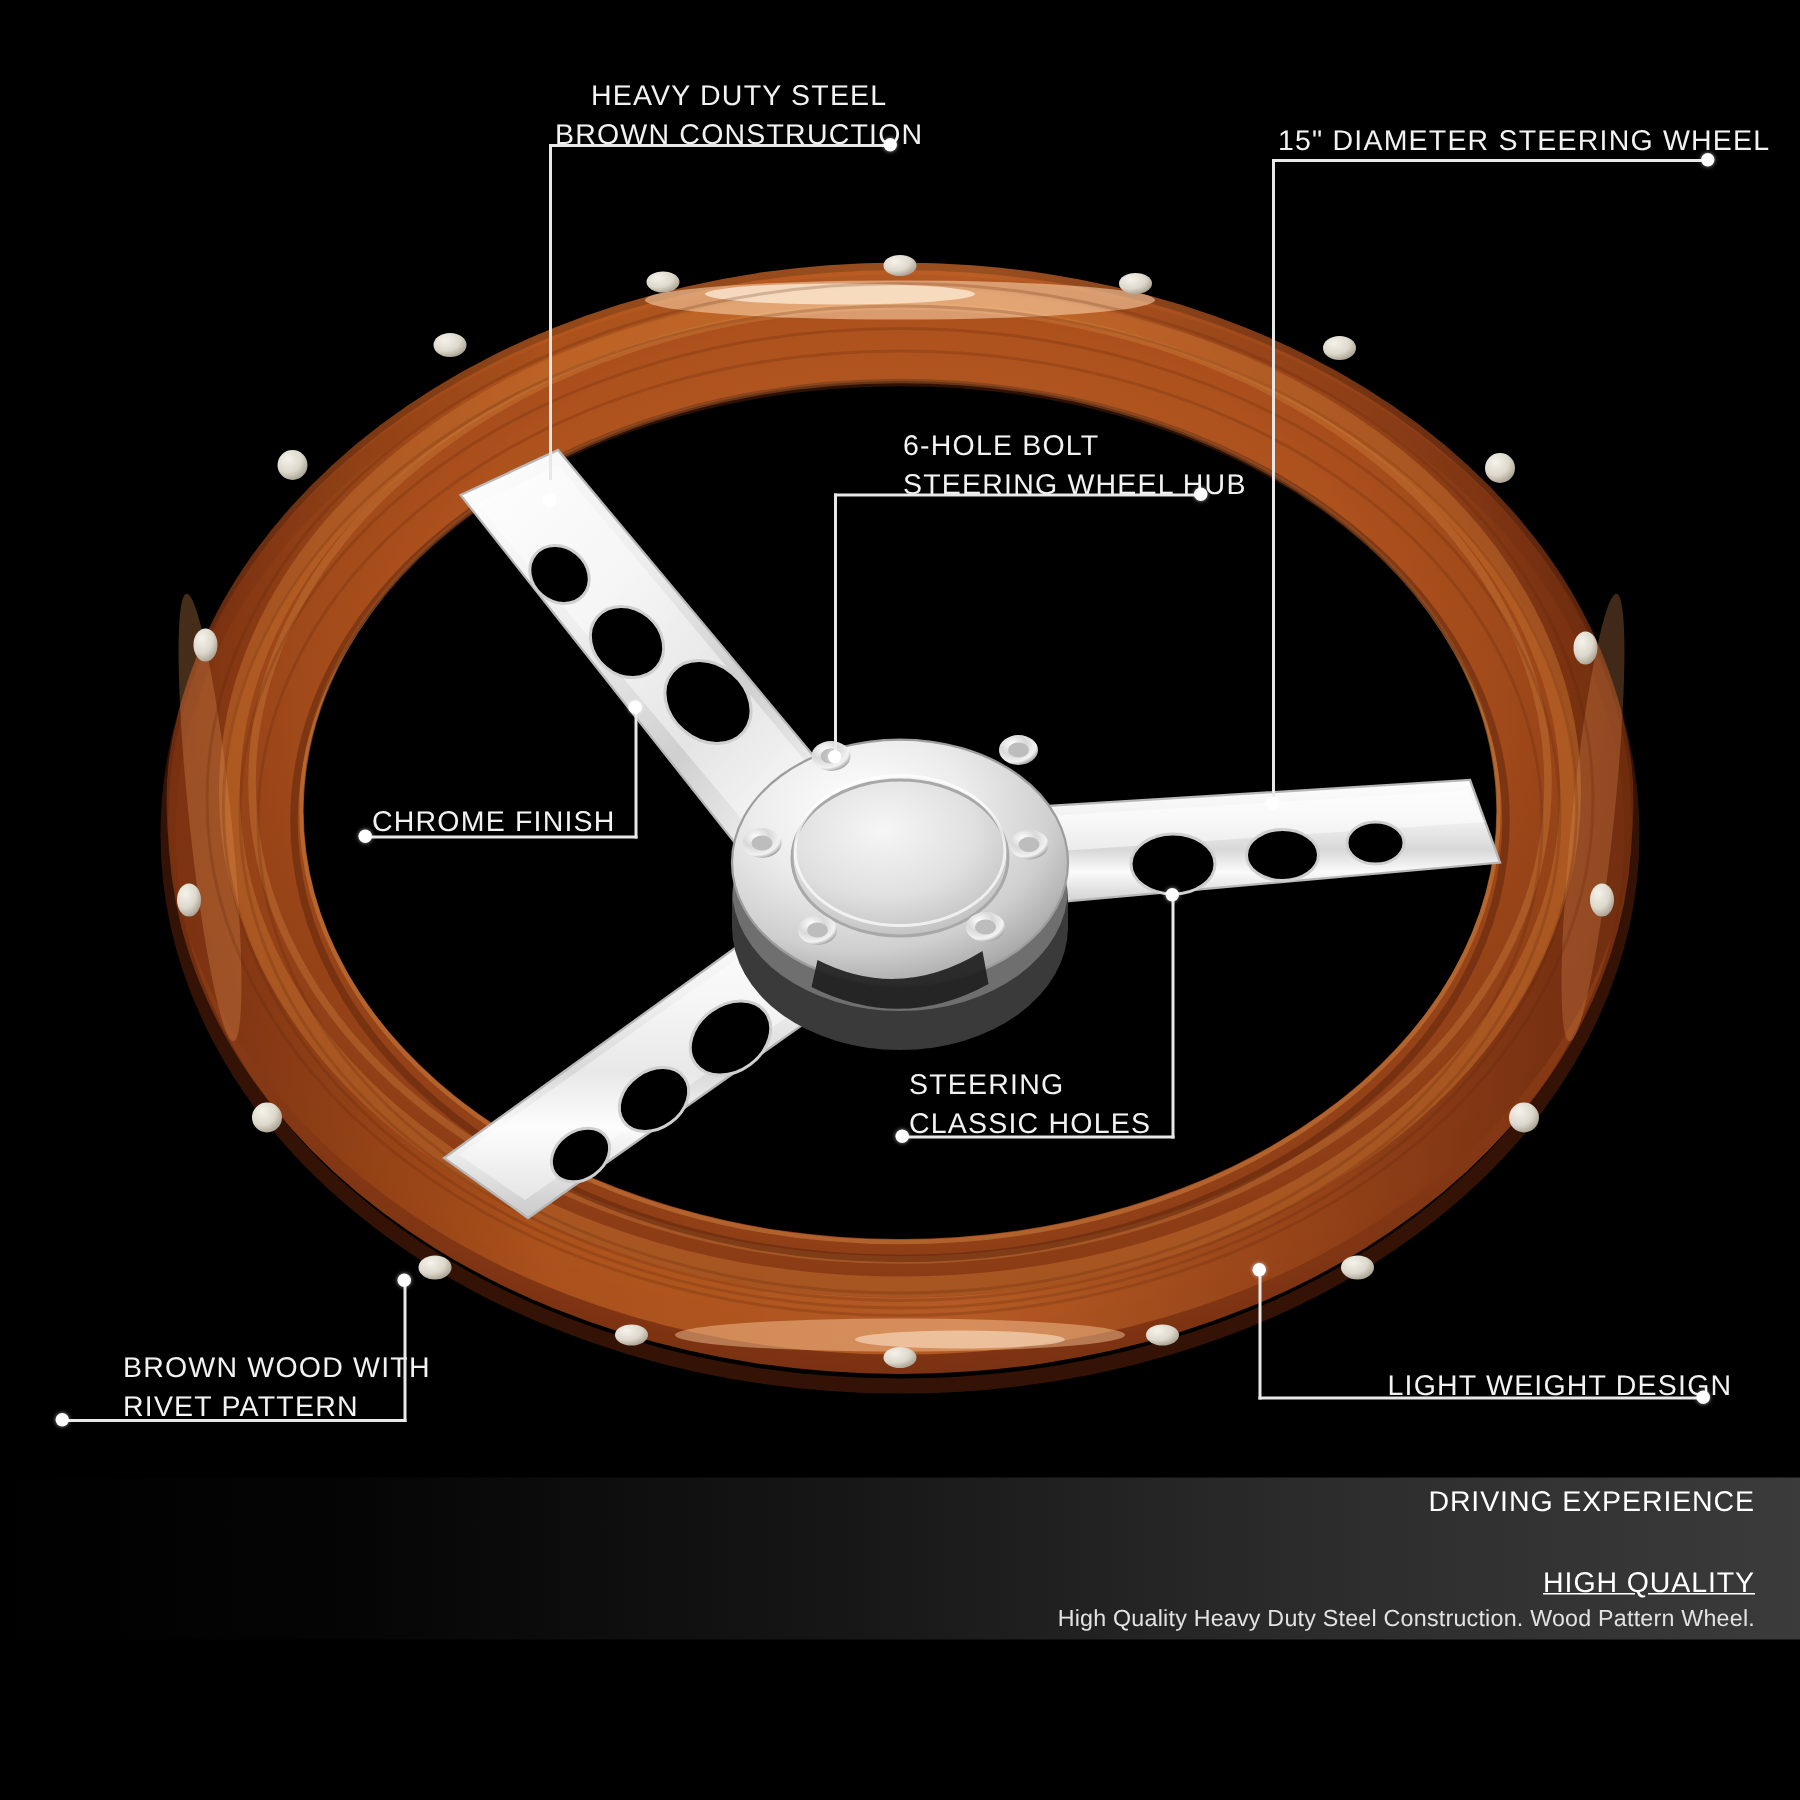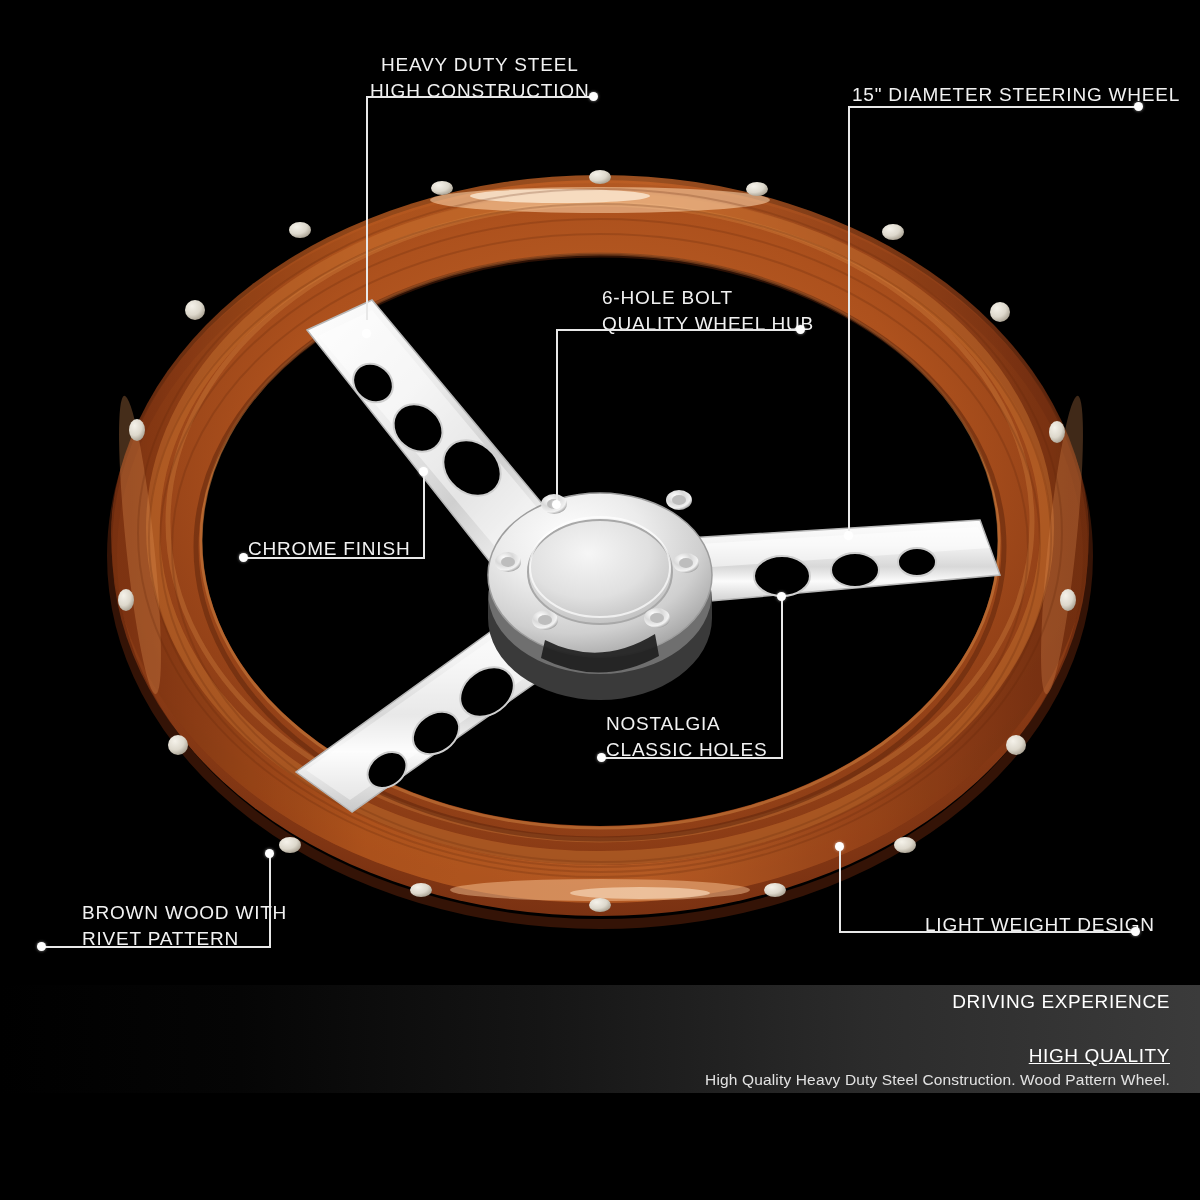--- a/index.html
+++ b/index.html
@@ -217,54 +217,54 @@
           <ellipse cx="657" cy="618" rx="7" ry="5" fill="#bdbdbd"></ellipse>
         </g>
 
         <path d="M 545,640 q 55,28 110,-6 l 4,22 q -58,32 -118,2 z" fill="#1d1d1d" opacity="0.9"></path>
       </g>
     </svg>
   </div>
 
   <div class="callout-text two-line" style="left:370px;top:52px;text-align:center;">
     <div>HEAVY DUTY STEEL</div>
-    <div>HIGH CONSTRUCTION</div>
+    <div>BROWN CONSTRUCTION</div>
   </div>
   <div class="cline h" style="left:366px;top:96px;width:227px;"></div>
   <div class="cline v" style="left:366px;top:96px;height:224px;"></div>
   <div class="cdot" style="left:362px;top:329px;"></div>
   <div class="cdot" style="left:589px;top:92px;"></div>
 
   <div class="callout-text" style="left:852px;top:82px;">
     <div>15" DIAMETER STEERING WHEEL</div>
   </div>
   <div class="cline h" style="left:848px;top:106px;width:290px;"></div>
   <div class="cline v" style="left:848px;top:106px;height:430px;"></div>
   <div class="cdot" style="left:1134px;top:102px;"></div>
   <div class="cdot" style="left:844px;top:531px;"></div>
 
   <div class="callout-text two-line" style="left:602px;top:285px;">
     <div>6-HOLE BOLT</div>
-    <div>QUALITY WHEEL HUB</div>
+    <div>STEERING WHEEL HUB</div>
   </div>
   <div class="cline h" style="left:556px;top:329px;width:244px;"></div>
   <div class="cline v" style="left:556px;top:329px;height:178px;"></div>
   <div class="cdot" style="left:796px;top:325px;"></div>
   <div class="cdot" style="left:552px;top:500px;"></div>
 
   <div class="callout-text" style="left:248px;top:536px;">
     <div>CHROME FINISH</div>
   </div>
   <div class="cline h" style="left:243px;top:557px;width:182px;"></div>
   <div class="cline v" style="left:423px;top:471px;height:88px;"></div>
   <div class="cdot" style="left:239px;top:553px;"></div>
   <div class="cdot" style="left:419px;top:467px;"></div>
 
   <div class="callout-text two-line" style="left:606px;top:711px;">
-    <div>NOSTALGIA</div>
+    <div>STEERING</div>
     <div>CLASSIC HOLES</div>
   </div>
   <div class="cline h" style="left:601px;top:757px;width:182px;"></div>
   <div class="cline v" style="left:781px;top:596px;height:163px;"></div>
   <div class="cdot" style="left:597px;top:753px;"></div>
   <div class="cdot" style="left:777px;top:592px;"></div>
 
   <div class="callout-text two-line" style="left:46px;top:900px;margin-left:36px;">
     <div>BROWN WOOD WITH</div>
     <div>RIVET PATTERN</div>

